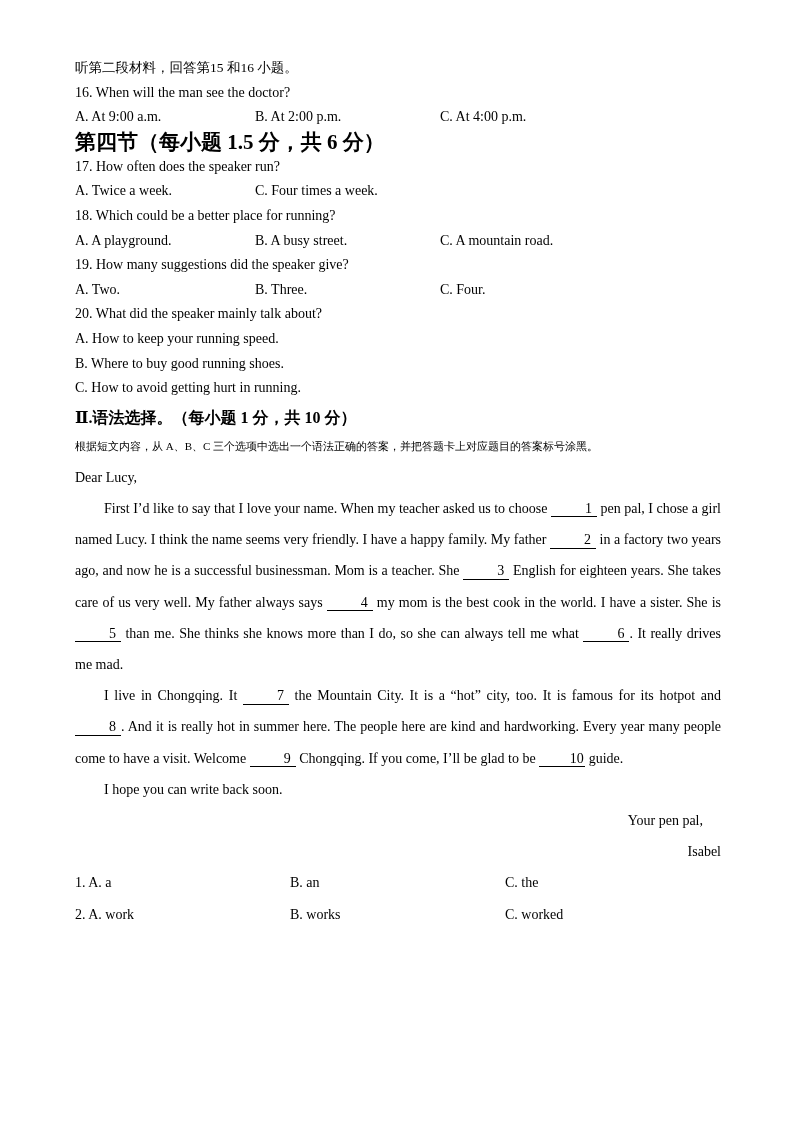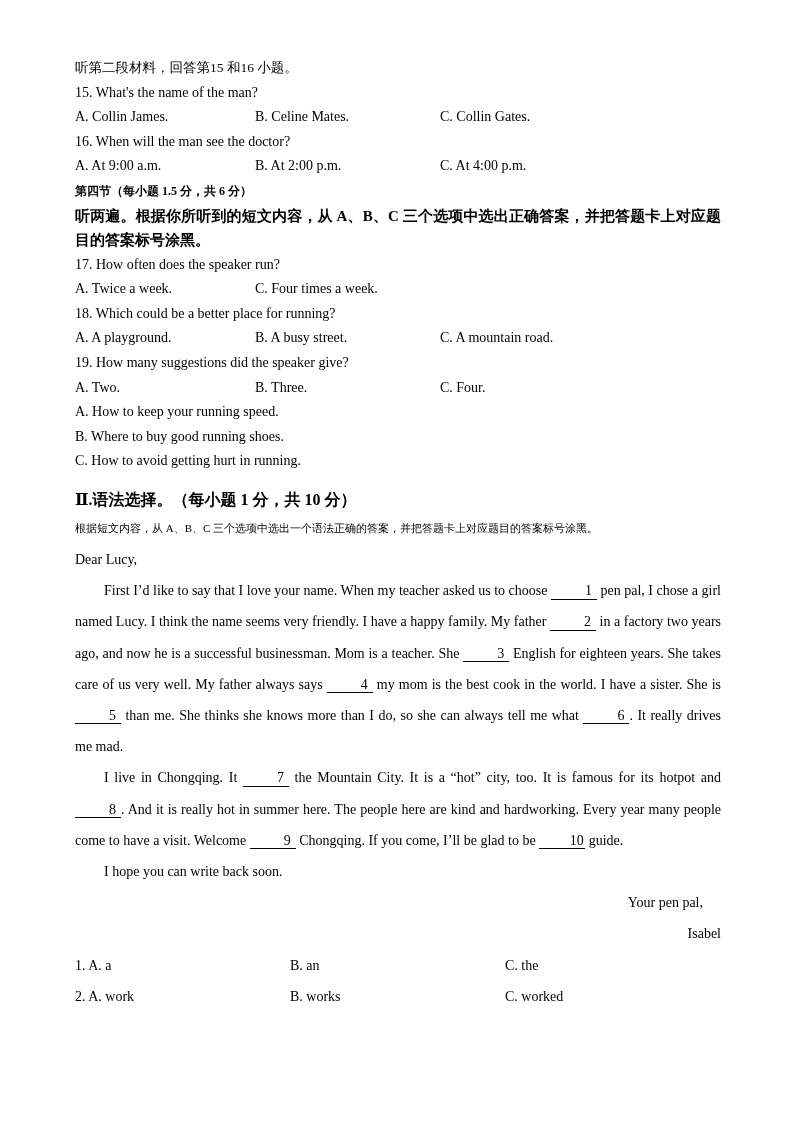--- a/index.html
+++ b/index.html
@@ -19,36 +19,36 @@
   .cn   { font-size: 13.5px; }
 
   .opts3 {
     display: grid;
     grid-template-columns: 180px 185px 1fr;
     line-height: 24.6px;
   }
 
   .sec-title {
     font-weight: 700;
-    font-size: 12px;
+    font-size: 21px;
     line-height: 25px;
   }
   .sec-instr {
     font-weight: 700;
     font-size: 15px;
     line-height: 24.3px;
     text-align: justify;
   }
 
   
   .grammar-title {
     font-weight: 700;
     font-size: 16px;
     line-height: 27px;
-    margin-top: 12px;
+    margin-top: 3px;
   }
   .grammar-instr {
     font-size: 11px;
     line-height: 31px;
   }
 
   .letter { line-height: 31.2px; }
   .para { text-align: justify; }
   .indent { text-indent: 29px; }
 
@@ -69,40 +69,31 @@
     line-height: 31.5px;
   }
 </style>
 </head>
 <body>
 
 <div class="page">
 
   <div class="line cn">听第二段材料，回答第15 和16 小题。</div>
 
-  <div>
-    <div class="line">15. What's the name of the man?</div>
-    <div class="opts3">
-      <span>A. Collin James.</span>
-      <span>B. Celine Mates.</span>
-      <span>C. Collin Gates.</span>
-    </div>
-  </div>
 
   <div>
     <div class="line">16. When will the man see the doctor?</div>
     <div class="opts3">
       <span>A. At 9:00 a.m.</span>
       <span>B. At 2:00 p.m.</span>
       <span>C. At 4:00 p.m.</span>
     </div>
   </div>
 
   <div class="sec-title">第四节（每小题 1.5 分，共 6 分）</div>
-  <div class="sec-instr">听两遍。根据你所听到的短文内容，从 A、B、C 三个选项中选出正确答案，并把答题卡上对应题目的答案标号涂黑。</div>
 
   <div>
     <div class="line">17. How often does the speaker run?</div>
     <div class="opts3">
       <span>A. Twice a week.</span>
       <span>C. Four times a week.</span>
     </div>
   </div>
 
   <div>
@@ -117,20 +108,21 @@
   <div>
     <div class="line">19. How many suggestions did the speaker give?</div>
     <div class="opts3">
       <span>A. Two.</span>
       <span>B. Three.</span>
       <span>C. Four.</span>
     </div>
   </div>
 
   <div>
+    <div class="line">20. What did the speaker mainly talk about?</div>
     <div class="line">A. How to keep your running speed.</div>
     <div class="line">B. Where to buy good running shoes.</div>
     <div class="line">C. How to avoid getting hurt in running.</div>
   </div>
 
   <div class="grammar-title">Ⅱ.语法选择。（每小题 1 分，共 10 分）</div>
   <div class="grammar-instr cn">根据短文内容，从 A、B、C 三个选项中选出一个语法正确的答案，并把答题卡上对应题目的答案标号涂黑。</div>
 
   <div class="letter">
     <div>Dear Lucy,</div>

